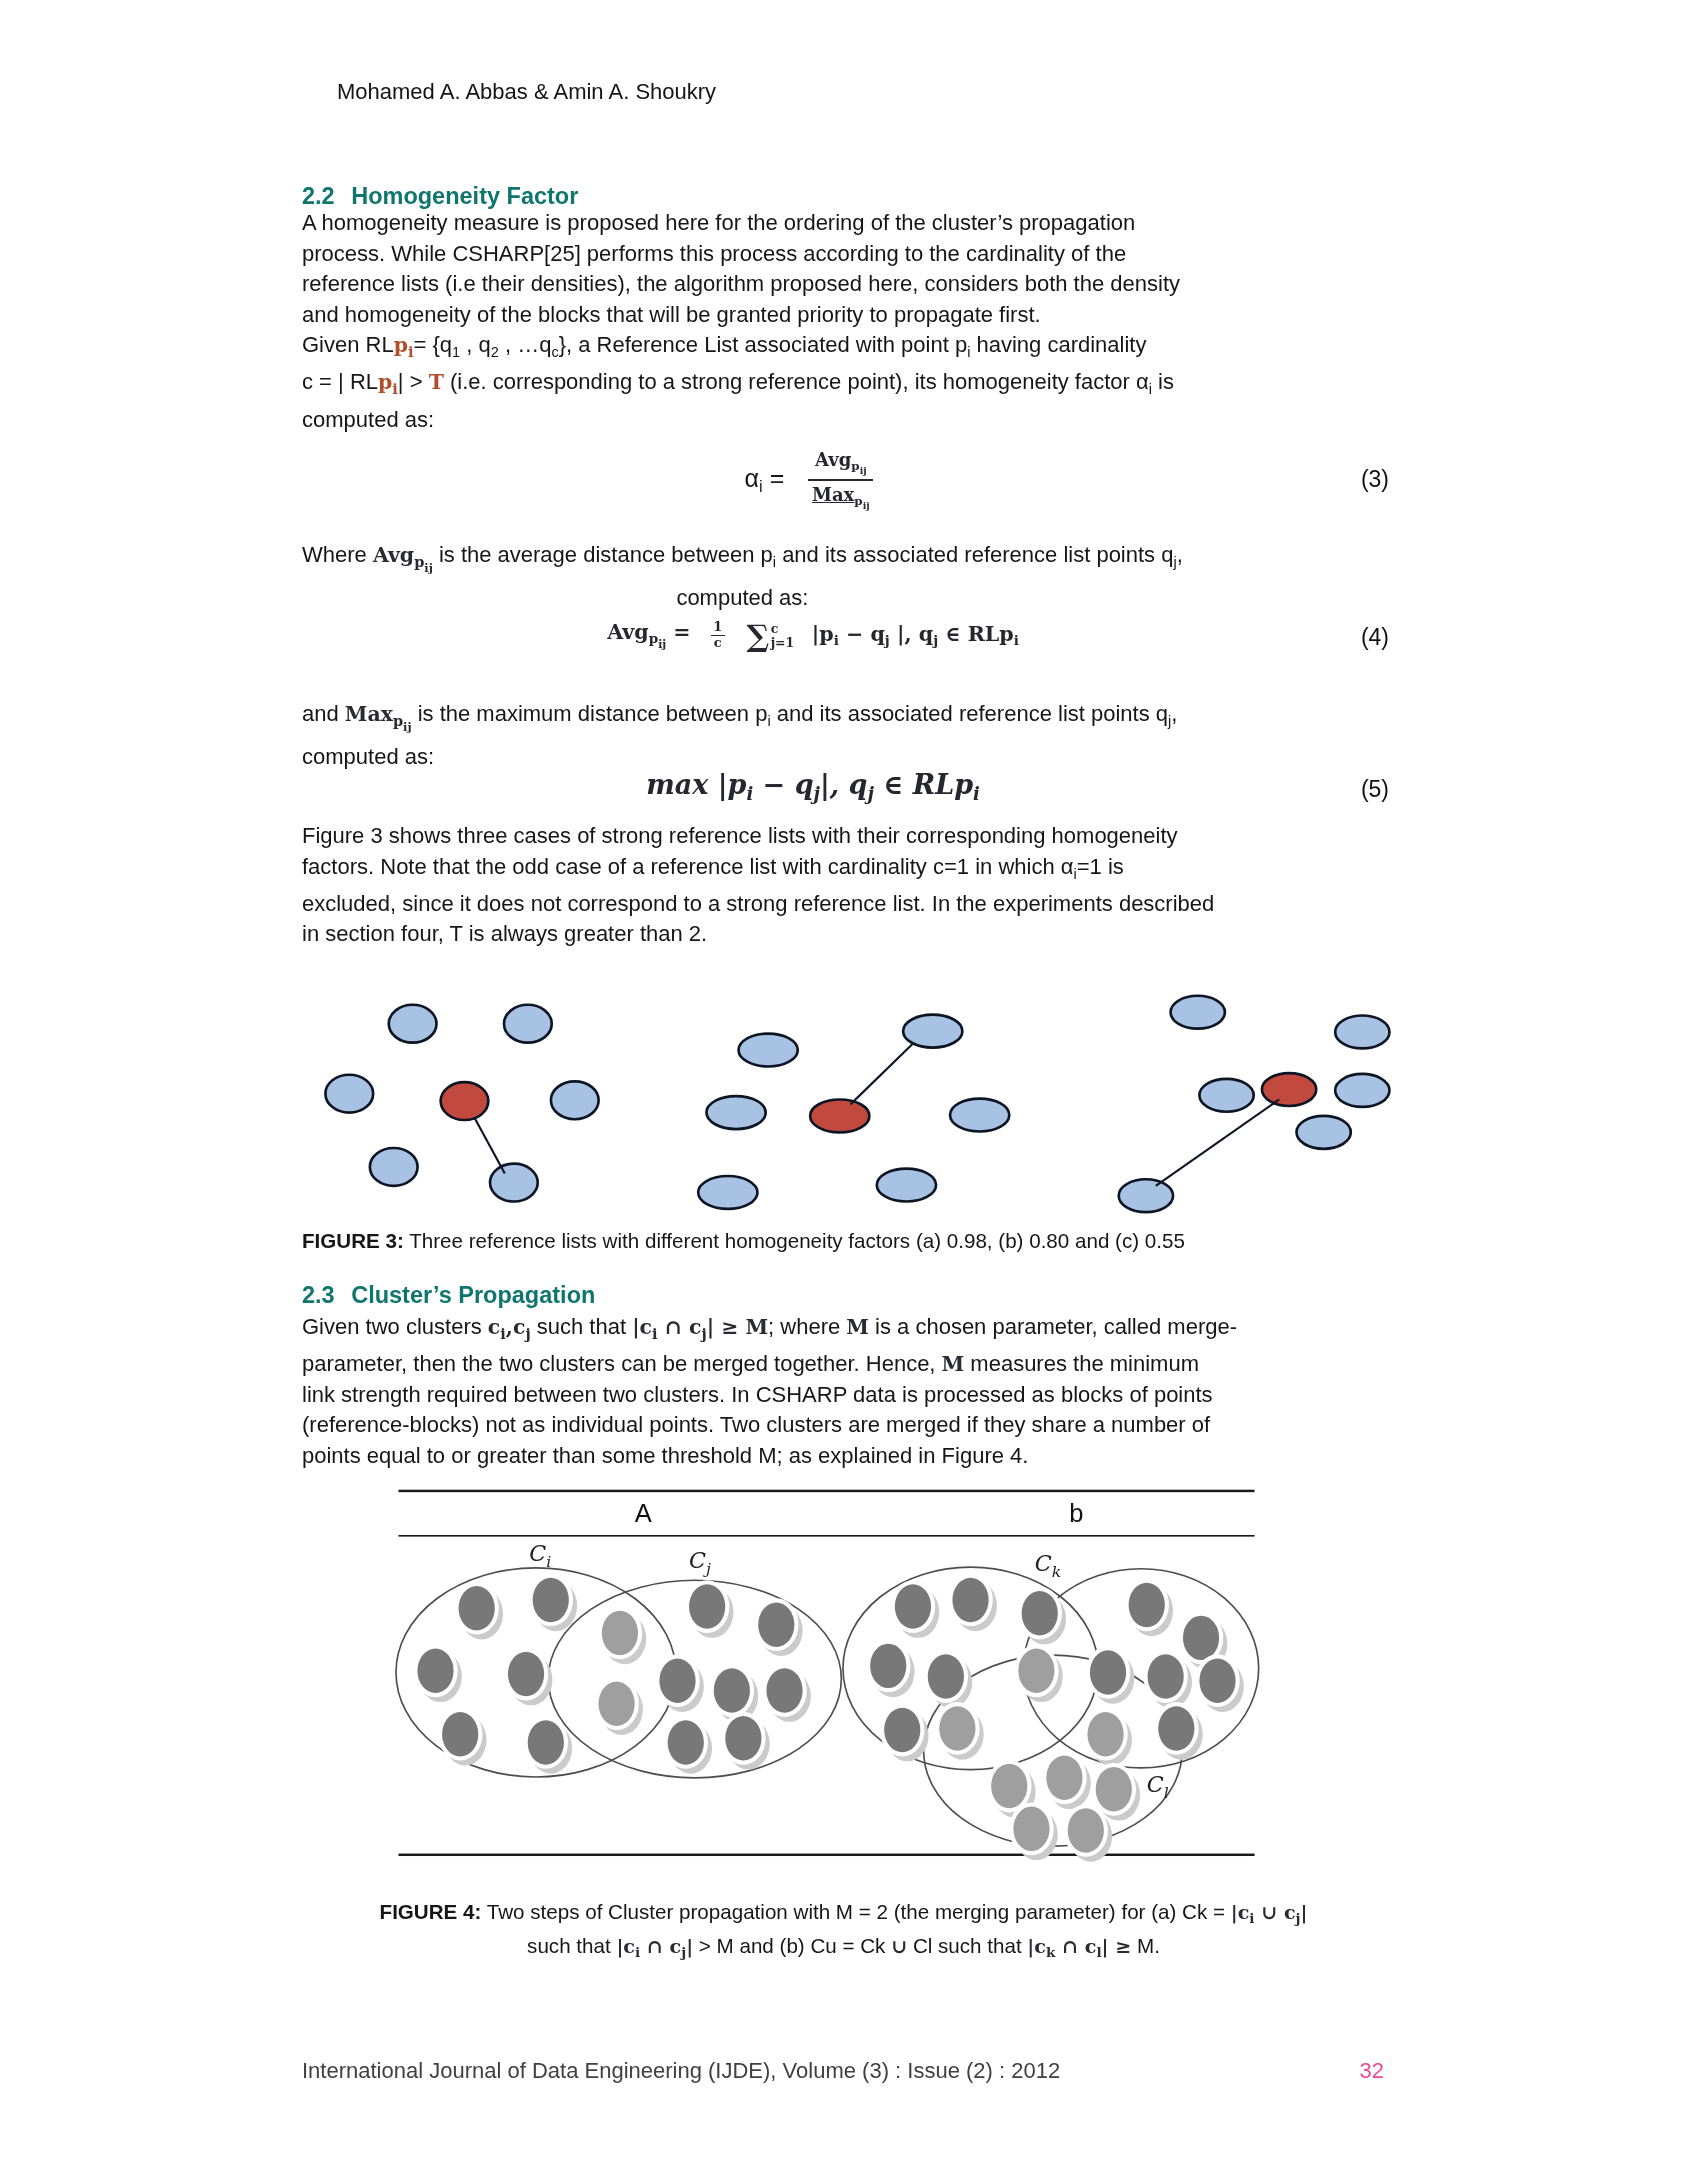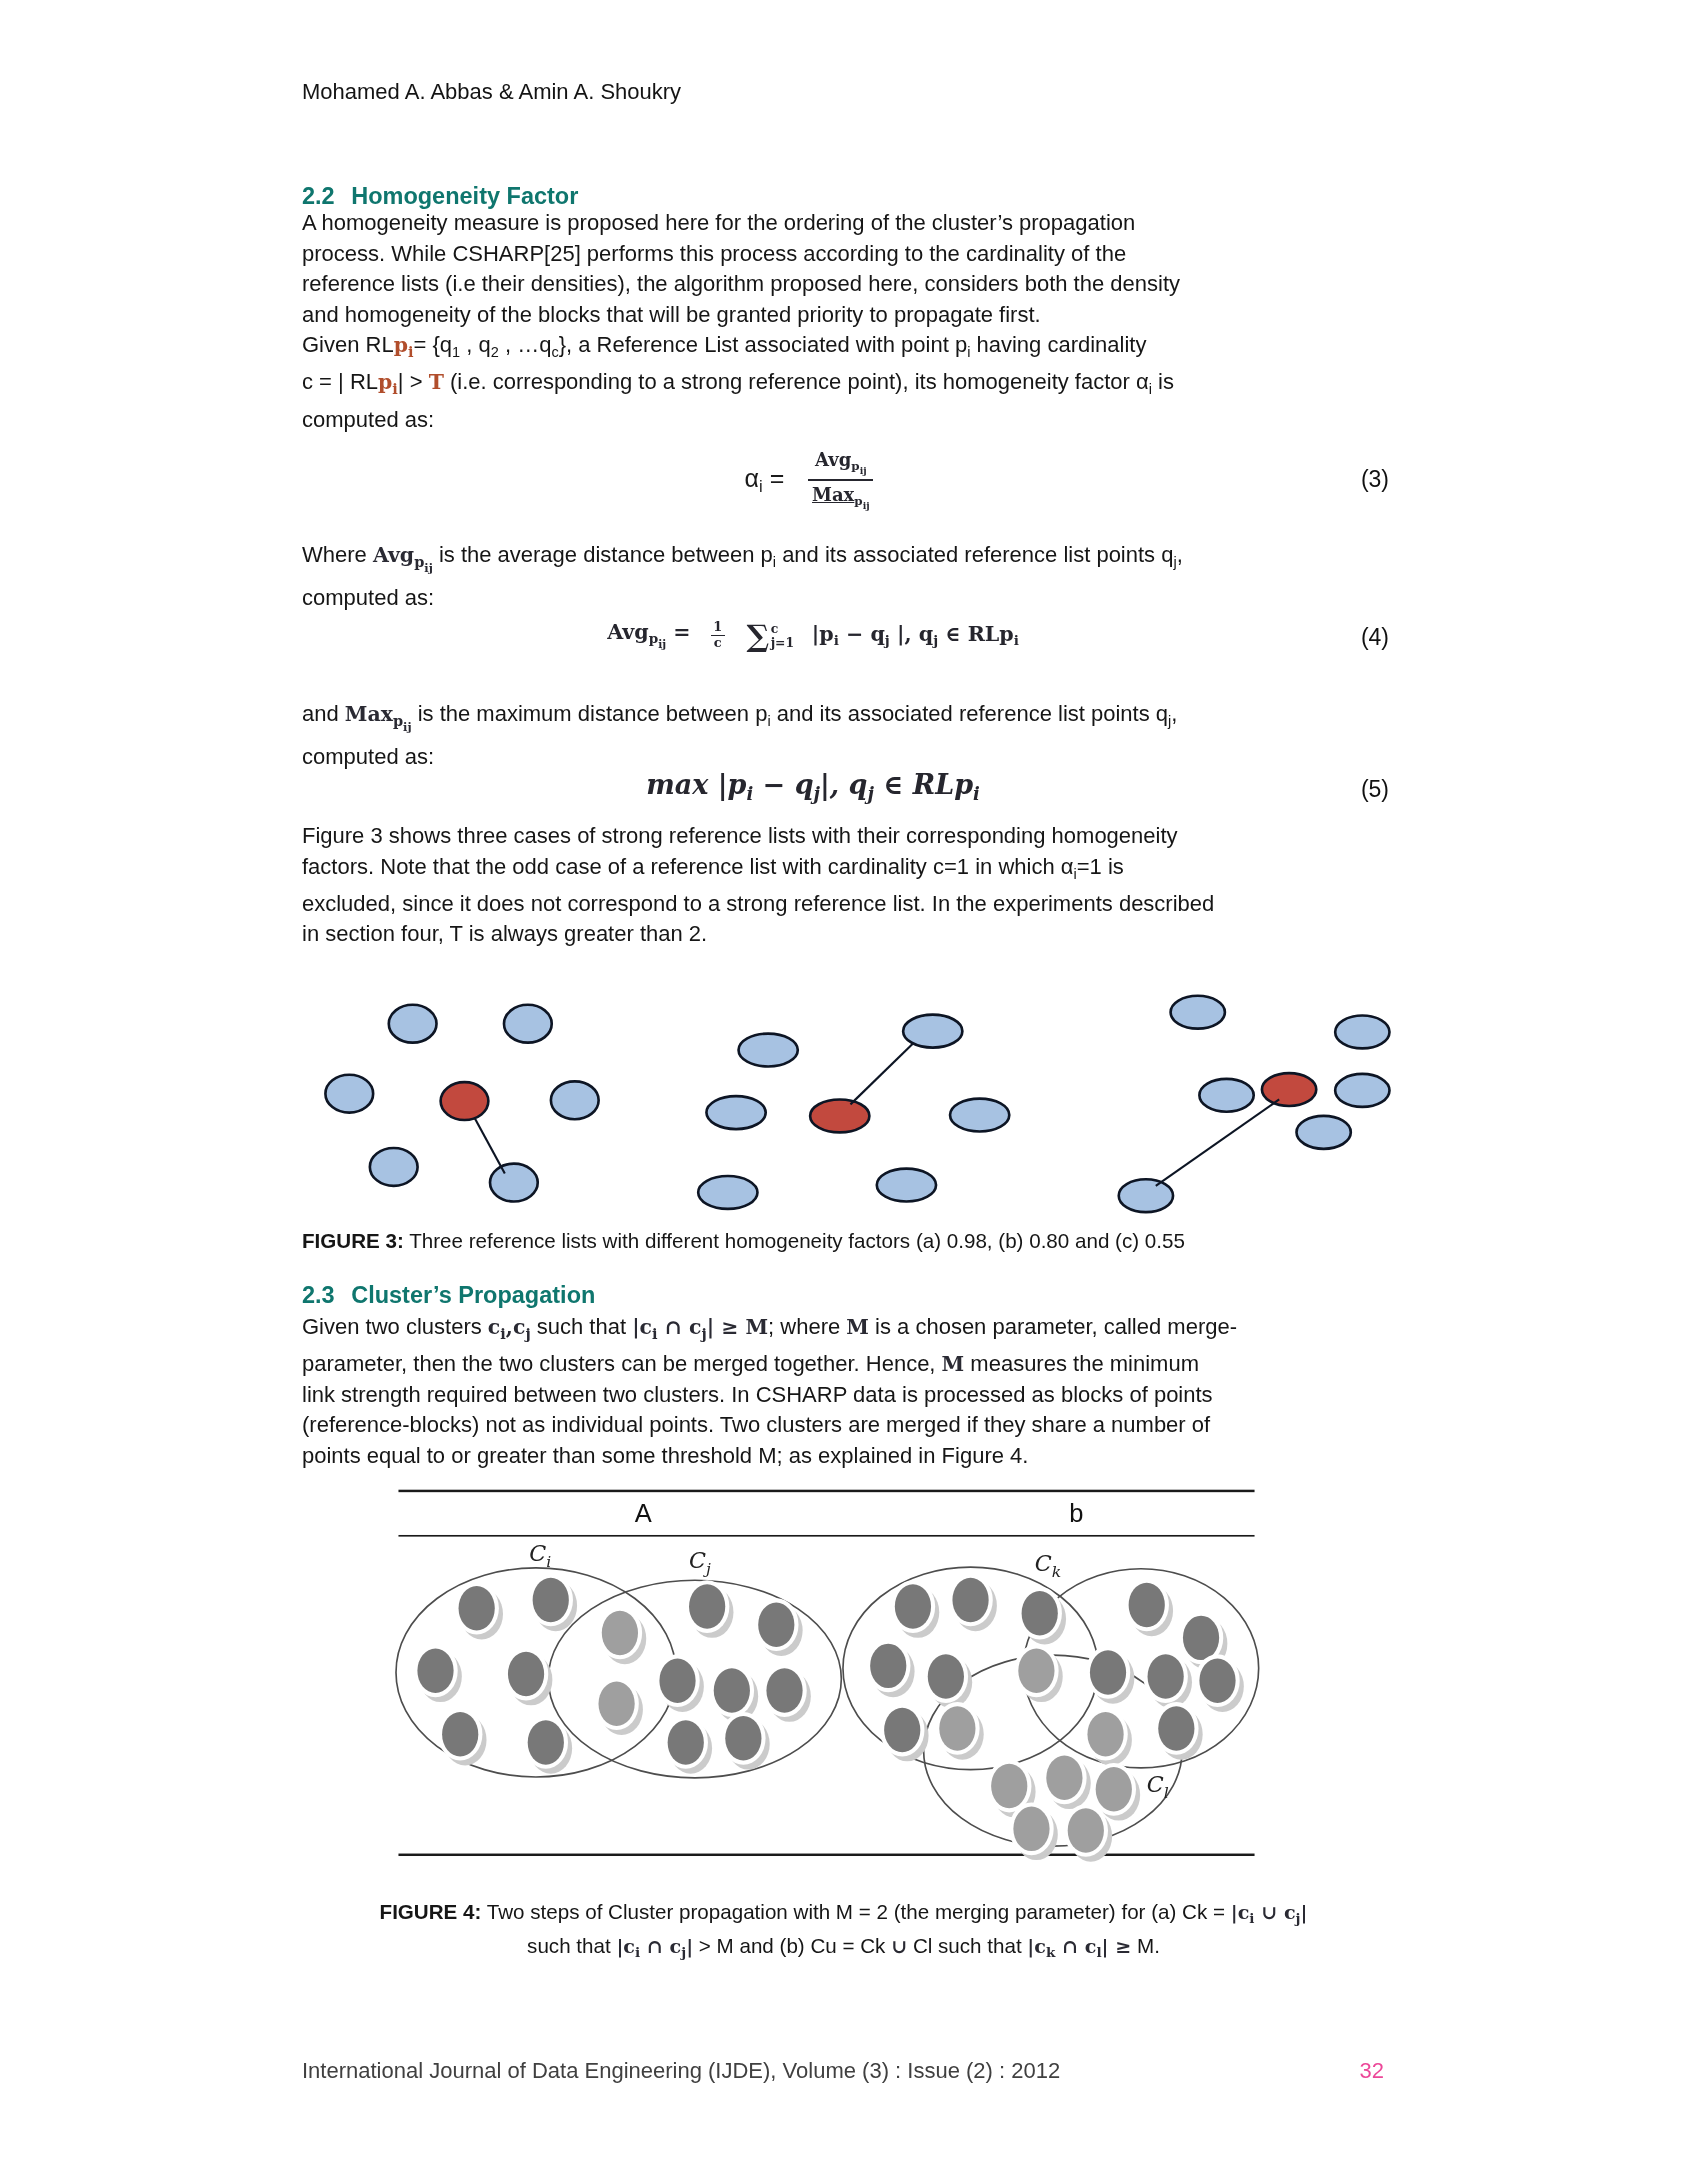--- a/index.html
+++ b/index.html
@@ -1,18 +1,18 @@
 <!DOCTYPE html>
 <html style="font-size:13px"><head>
 <meta charset="utf-8">
 <style>
   html,body{margin:0;padding:0;background:#ffffff;}
   #page{position:relative;width:1687px;height:2183px;background:#ffffff;overflow:hidden;
         font-family:"Liberation Sans",sans-serif;color:#141414;}
-  .abs{position:absolute;}
+  .abs{position:absolute;margin-left:35px;}
   .para{position:absolute;left:302px;font-size:22px;line-height:30.5px;white-space:nowrap;color:#161616;}
   .m{font-family:"DejaVu Serif",serif;font-weight:700;color:#2a2a33;font-size:0.93em;}
   .mr{font-family:"DejaVu Serif",serif;font-weight:700;color:#b14e2c;font-size:0.93em;}
   .al{font-family:"Liberation Sans",sans-serif;font-weight:400;color:#1a1a1a;}
   .b{font-weight:700;}
   .sb{font-size:66%;vertical-align:-0.33em;}
   .sb2{font-size:52%;vertical-align:-0.85em;}
   .heading{position:absolute;left:302px;font-size:23.5px;font-weight:700;color:#0f766e;}
   .heading .num{display:inline-block;margin-right:16.5px;}
   .eq{position:absolute;left:302px;width:1022px;display:flex;justify-content:center;align-items:center;
@@ -50,21 +50,21 @@
 
   <div class="eq" style="top:437px;height:87px;">
     <span style="font-size:25px;"><span class="al">α</span><span class="al sb">i</span><span class="al"> = </span></span>
     <span class="frac">
       <span class="fnum"><span>Avg</span><span class="sb">p</span><span class="sb2">ij</span></span>
       <span class="fden"><span>Max</span><span class="sb">p</span><span class="sb2">ij</span></span>
     </span>
   </div>
   <div class="eqnum" style="top:466px;">(3)</div>
 
-  <div class="para" style="top:540px;"><span>Where </span><span class="m">Avg</span><span class="m sb">p</span><span class="m sb2">ij</span><span> is the average distance between p</span><span class="sb">i</span><span> and its associated reference list points q</span><span class="sb">j</span><span>,</span><br><span>computed as:</span></div>
+  <div class="para" style="top:540px;text-align:center;"><span>Where </span><span class="m">Avg</span><span class="m sb">p</span><span class="m sb2">ij</span><span> is the average distance between p</span><span class="sb">i</span><span> and its associated reference list points q</span><span class="sb">j</span><span>,</span><br><span>computed as:</span></div>
 
   <div class="eq" style="top:610px;height:51px;font-size:20.6px;">
     <span><span>Avg</span><span class="sb">p</span><span class="sb2">ij</span><span> = </span></span>
     <span class="sfrac">
       <span class="top">1</span>
       <span>c</span>
     </span>
     <span class="sum">
       <span class="sigma">∑</span>
       <span class="lims">

